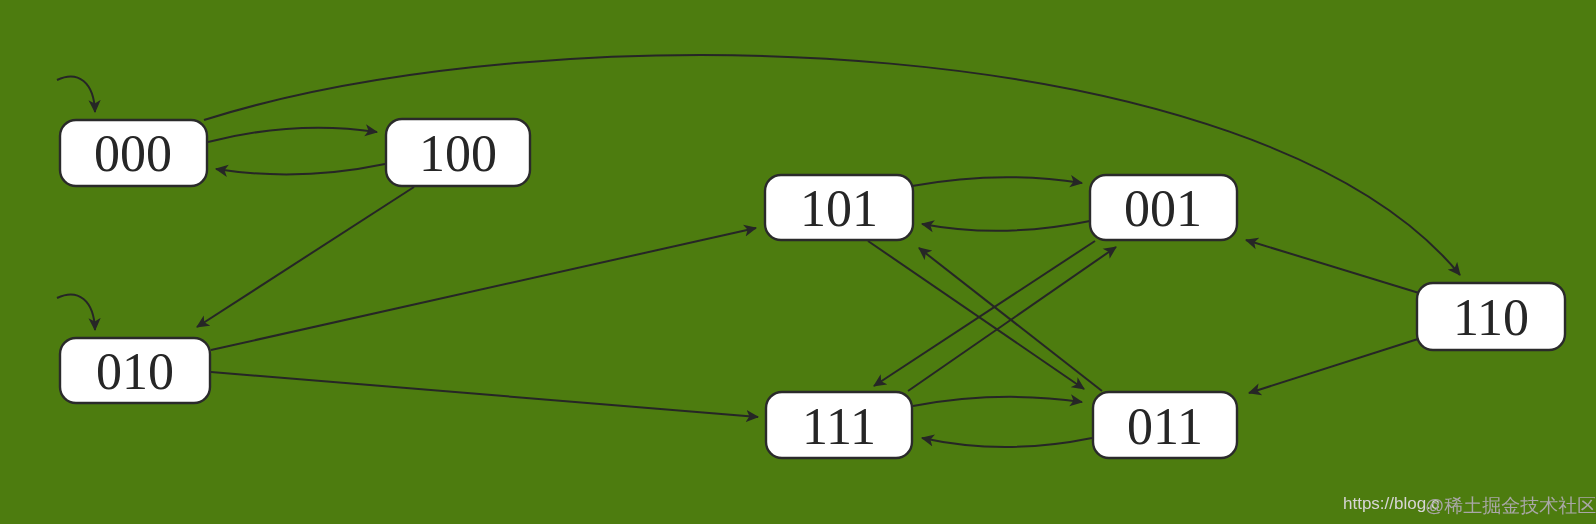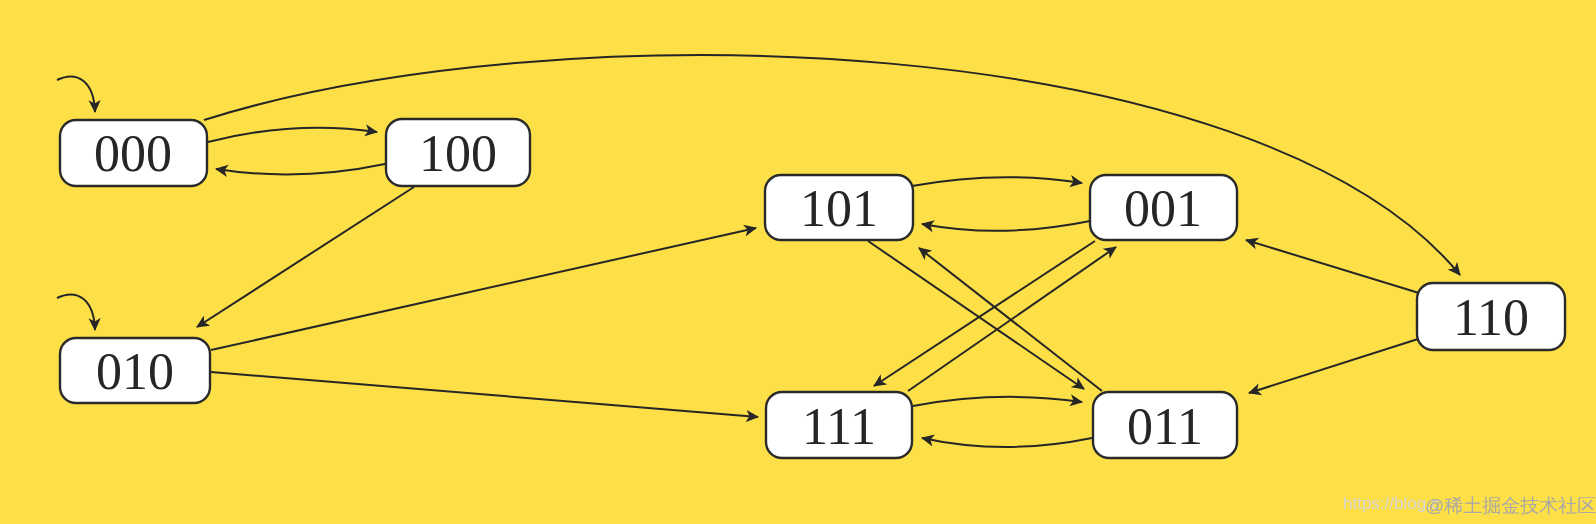--- a/index.html
+++ b/index.html
@@ -4,21 +4,21 @@
 <style>
   html, body {
     margin: 0;
     padding: 0;
     background: #ffffff;
   }
   #stage {
     position: relative;
     width: 1596px;
     height: 524px;
-    background: #fde047;
+    background: #4d7c0f;
     overflow: hidden;
     font-family: "Liberation Serif", "DejaVu Serif", serif;
   }
   svg { display: block; }
   .edge {
     fill: none;
     stroke: #262626;
     stroke-width: 2;
   }
   .node-box {

